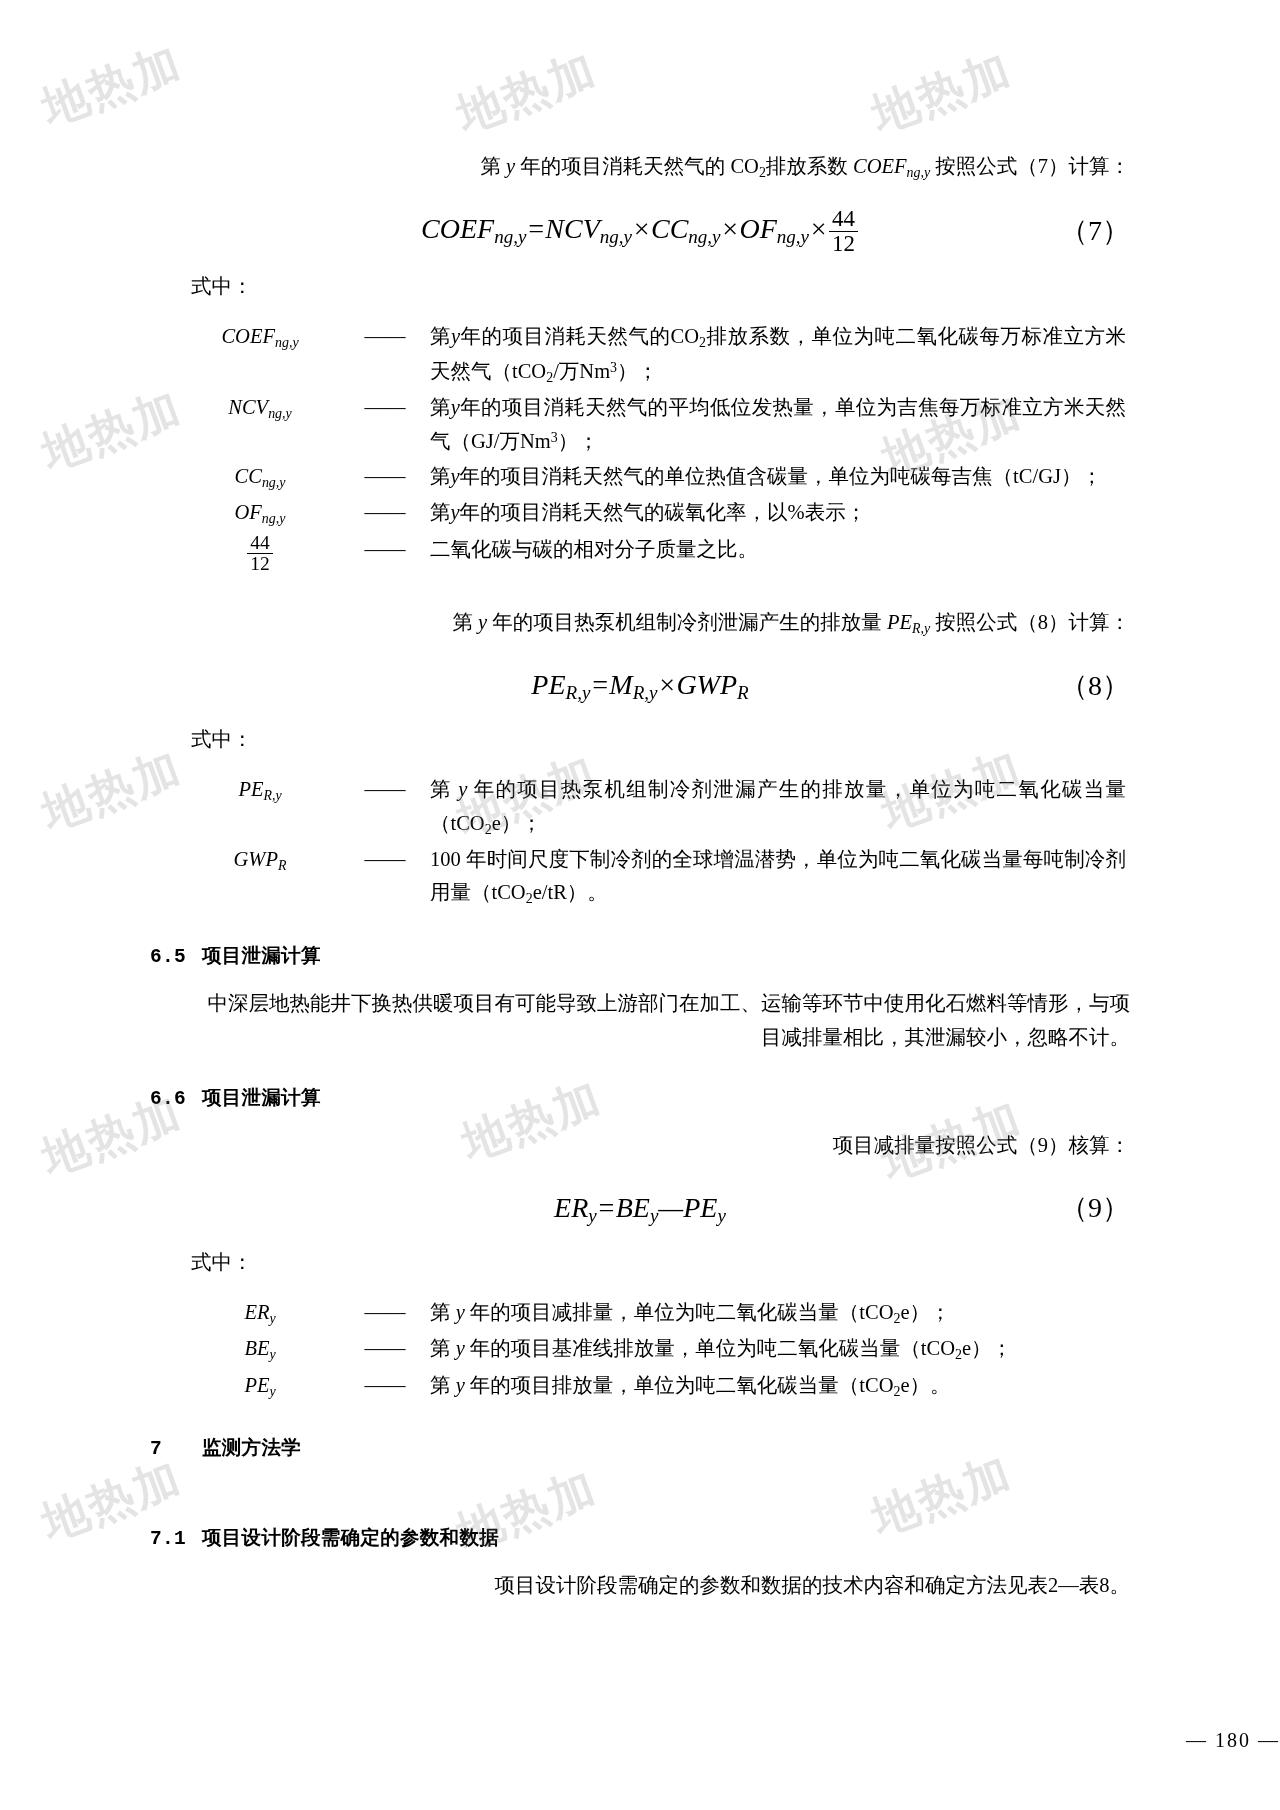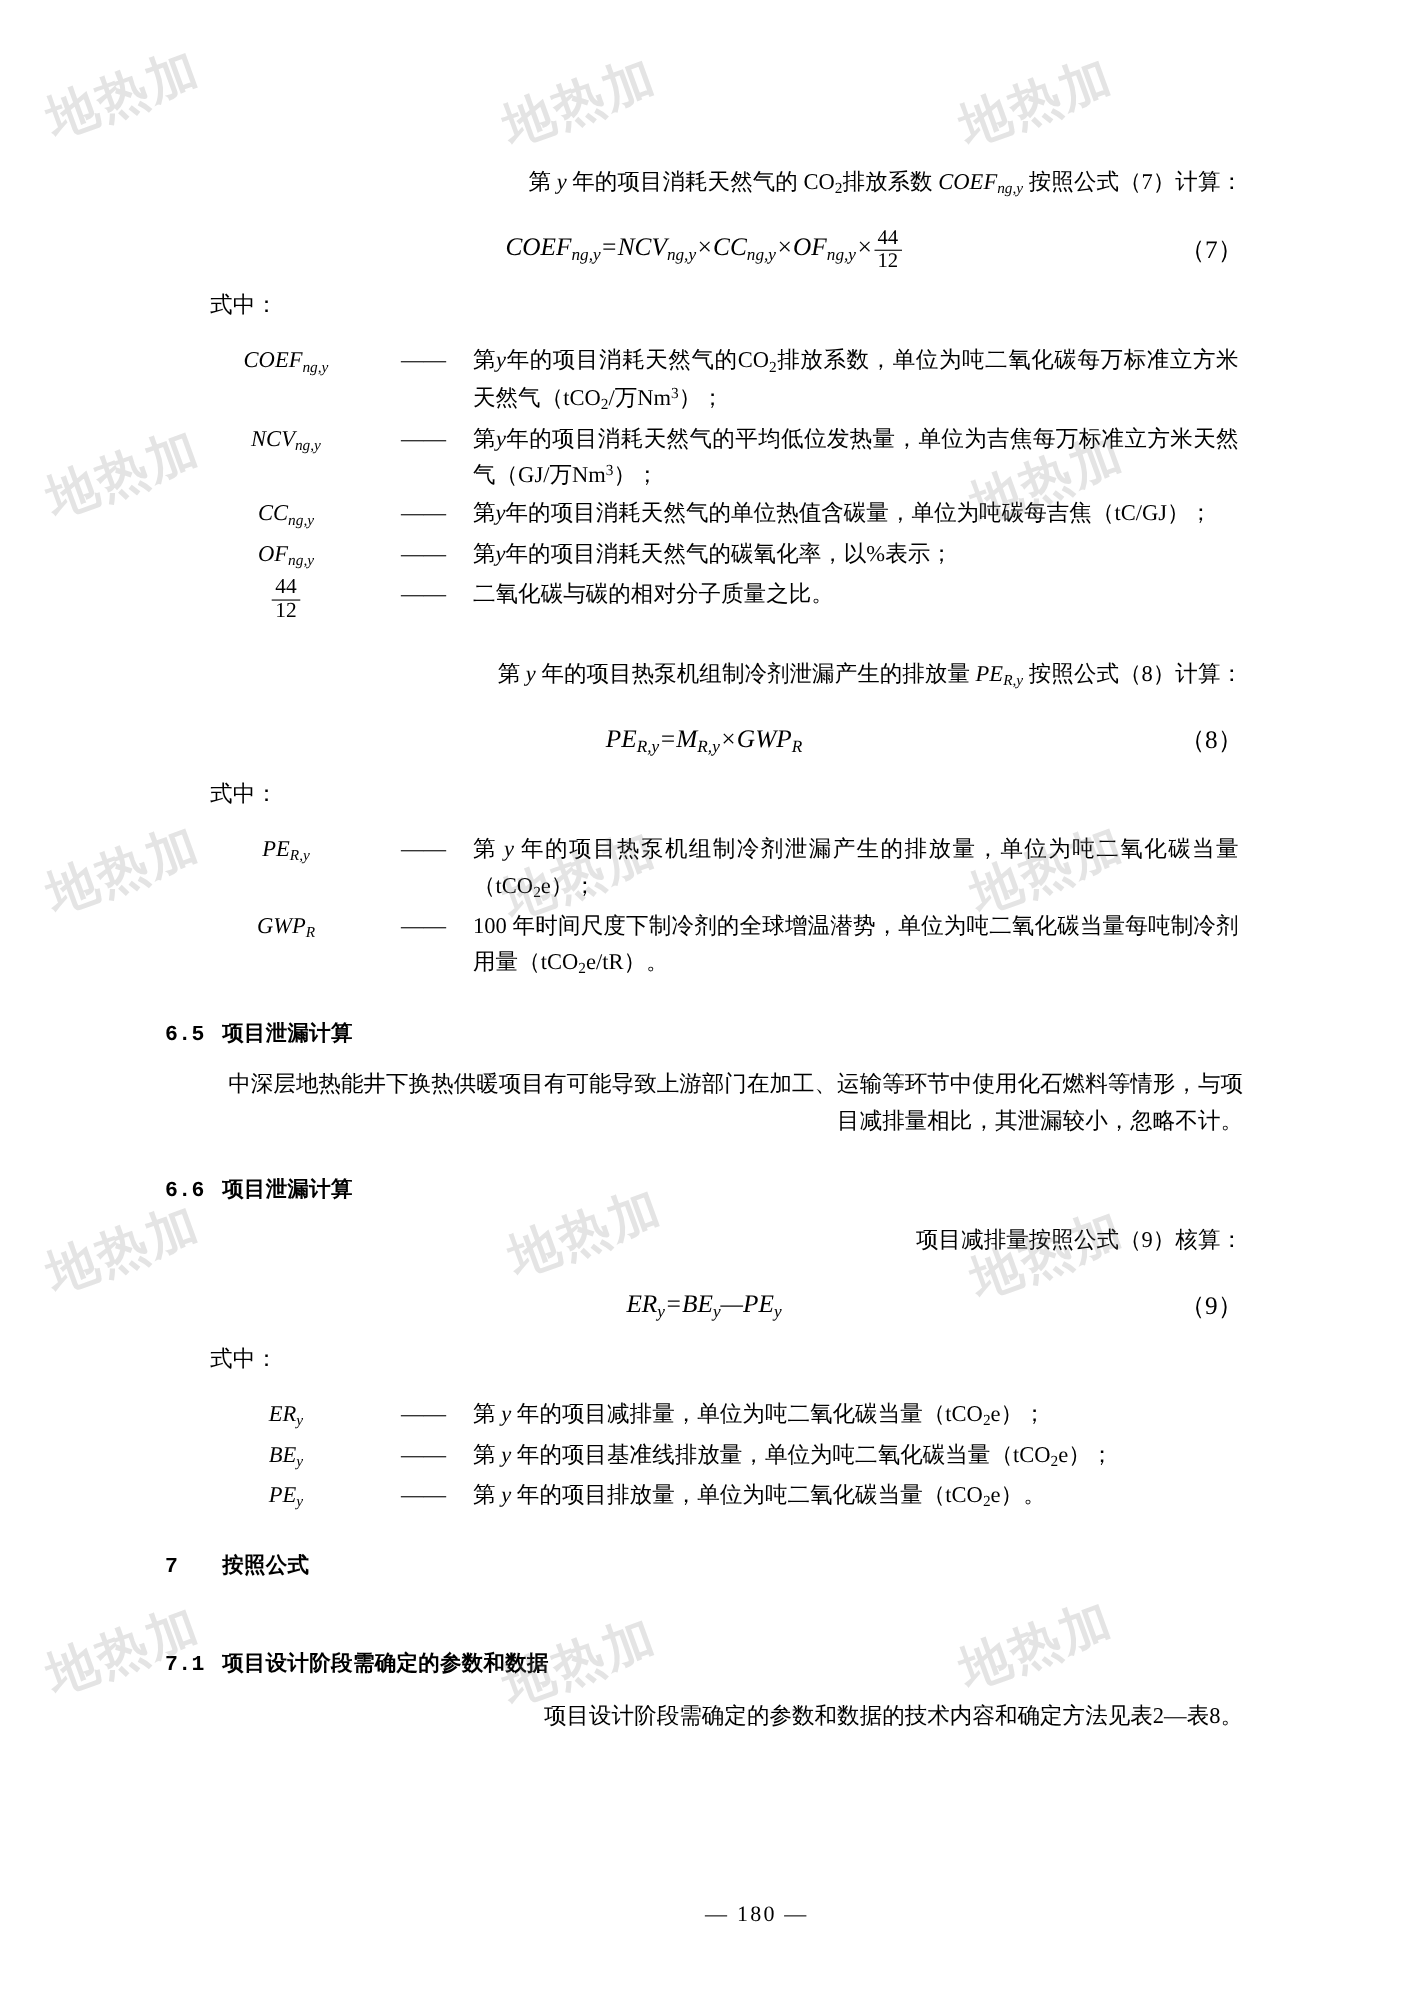--- a/index.html
+++ b/index.html
@@ -48,21 +48,21 @@
   .para {
     text-indent: 2em;
     margin: 0 0 6px 0;
     text-align: right;
   }
   .formula {
     text-align: center;
     position: relative;
     margin: 22px 0 14px 0;
     font-style: italic;
-    font-size: 23px;
+    font-size: 28px;
   }
   .formula .eqno {
     position: absolute;
     right: 0;
     top: 50%;
     transform: translateY(-50%);
     font-style: normal;
   }
   .mi { font-style: italic; }
   sub { font-size: 0.68em; vertical-align: -0.28em; }
@@ -117,21 +117,21 @@
     letter-spacing: 0.3px;
   }
   .heading .num { display: inline-block; min-width: 52px; }
   .heading.lvl1 .num { min-width: 52px; }
   .gap-sm { height: 14px; }
   .gap-md { height: 30px; }
   .footer {
     position: absolute;
     left: 16px; right: 0;
     bottom: 58px;
-    text-align: center;
+    text-align: right;
     padding-left: 80px;
     font-size: 20px;
     letter-spacing: 2px;
     z-index: 2;
   }
 </style>
 </head>
 <body>
 
 <div class="page">
@@ -255,21 +255,21 @@
       </tr>
       <tr>
         <td class="dl-sym"><span class="mi">PE<sub>y</sub></span></td>
         <td class="dl-dash">——</td>
         <td class="dl-desc">第 <span class="mi">y</span> 年的项目排放量，单位为吨二氧化碳当量（tCO<sub>2</sub>e）。</td>
       </tr>
     </tbody>
       </table>
 
     <div class="heading lvl1">
-      <span class="num">7</span><span>按照公式</span>
+      <span class="num">7</span><span>监测方法学</span>
     </div>
 
     <div class="gap-sm"></div>
 
     <div class="heading">
       <span class="num">7.1</span><span>项目设计阶段需确定的参数和数据</span>
     </div>
     <p class="para">项目设计阶段需确定的参数和数据的技术内容和确定方法见表2—表8。</p>
 
   </div>

